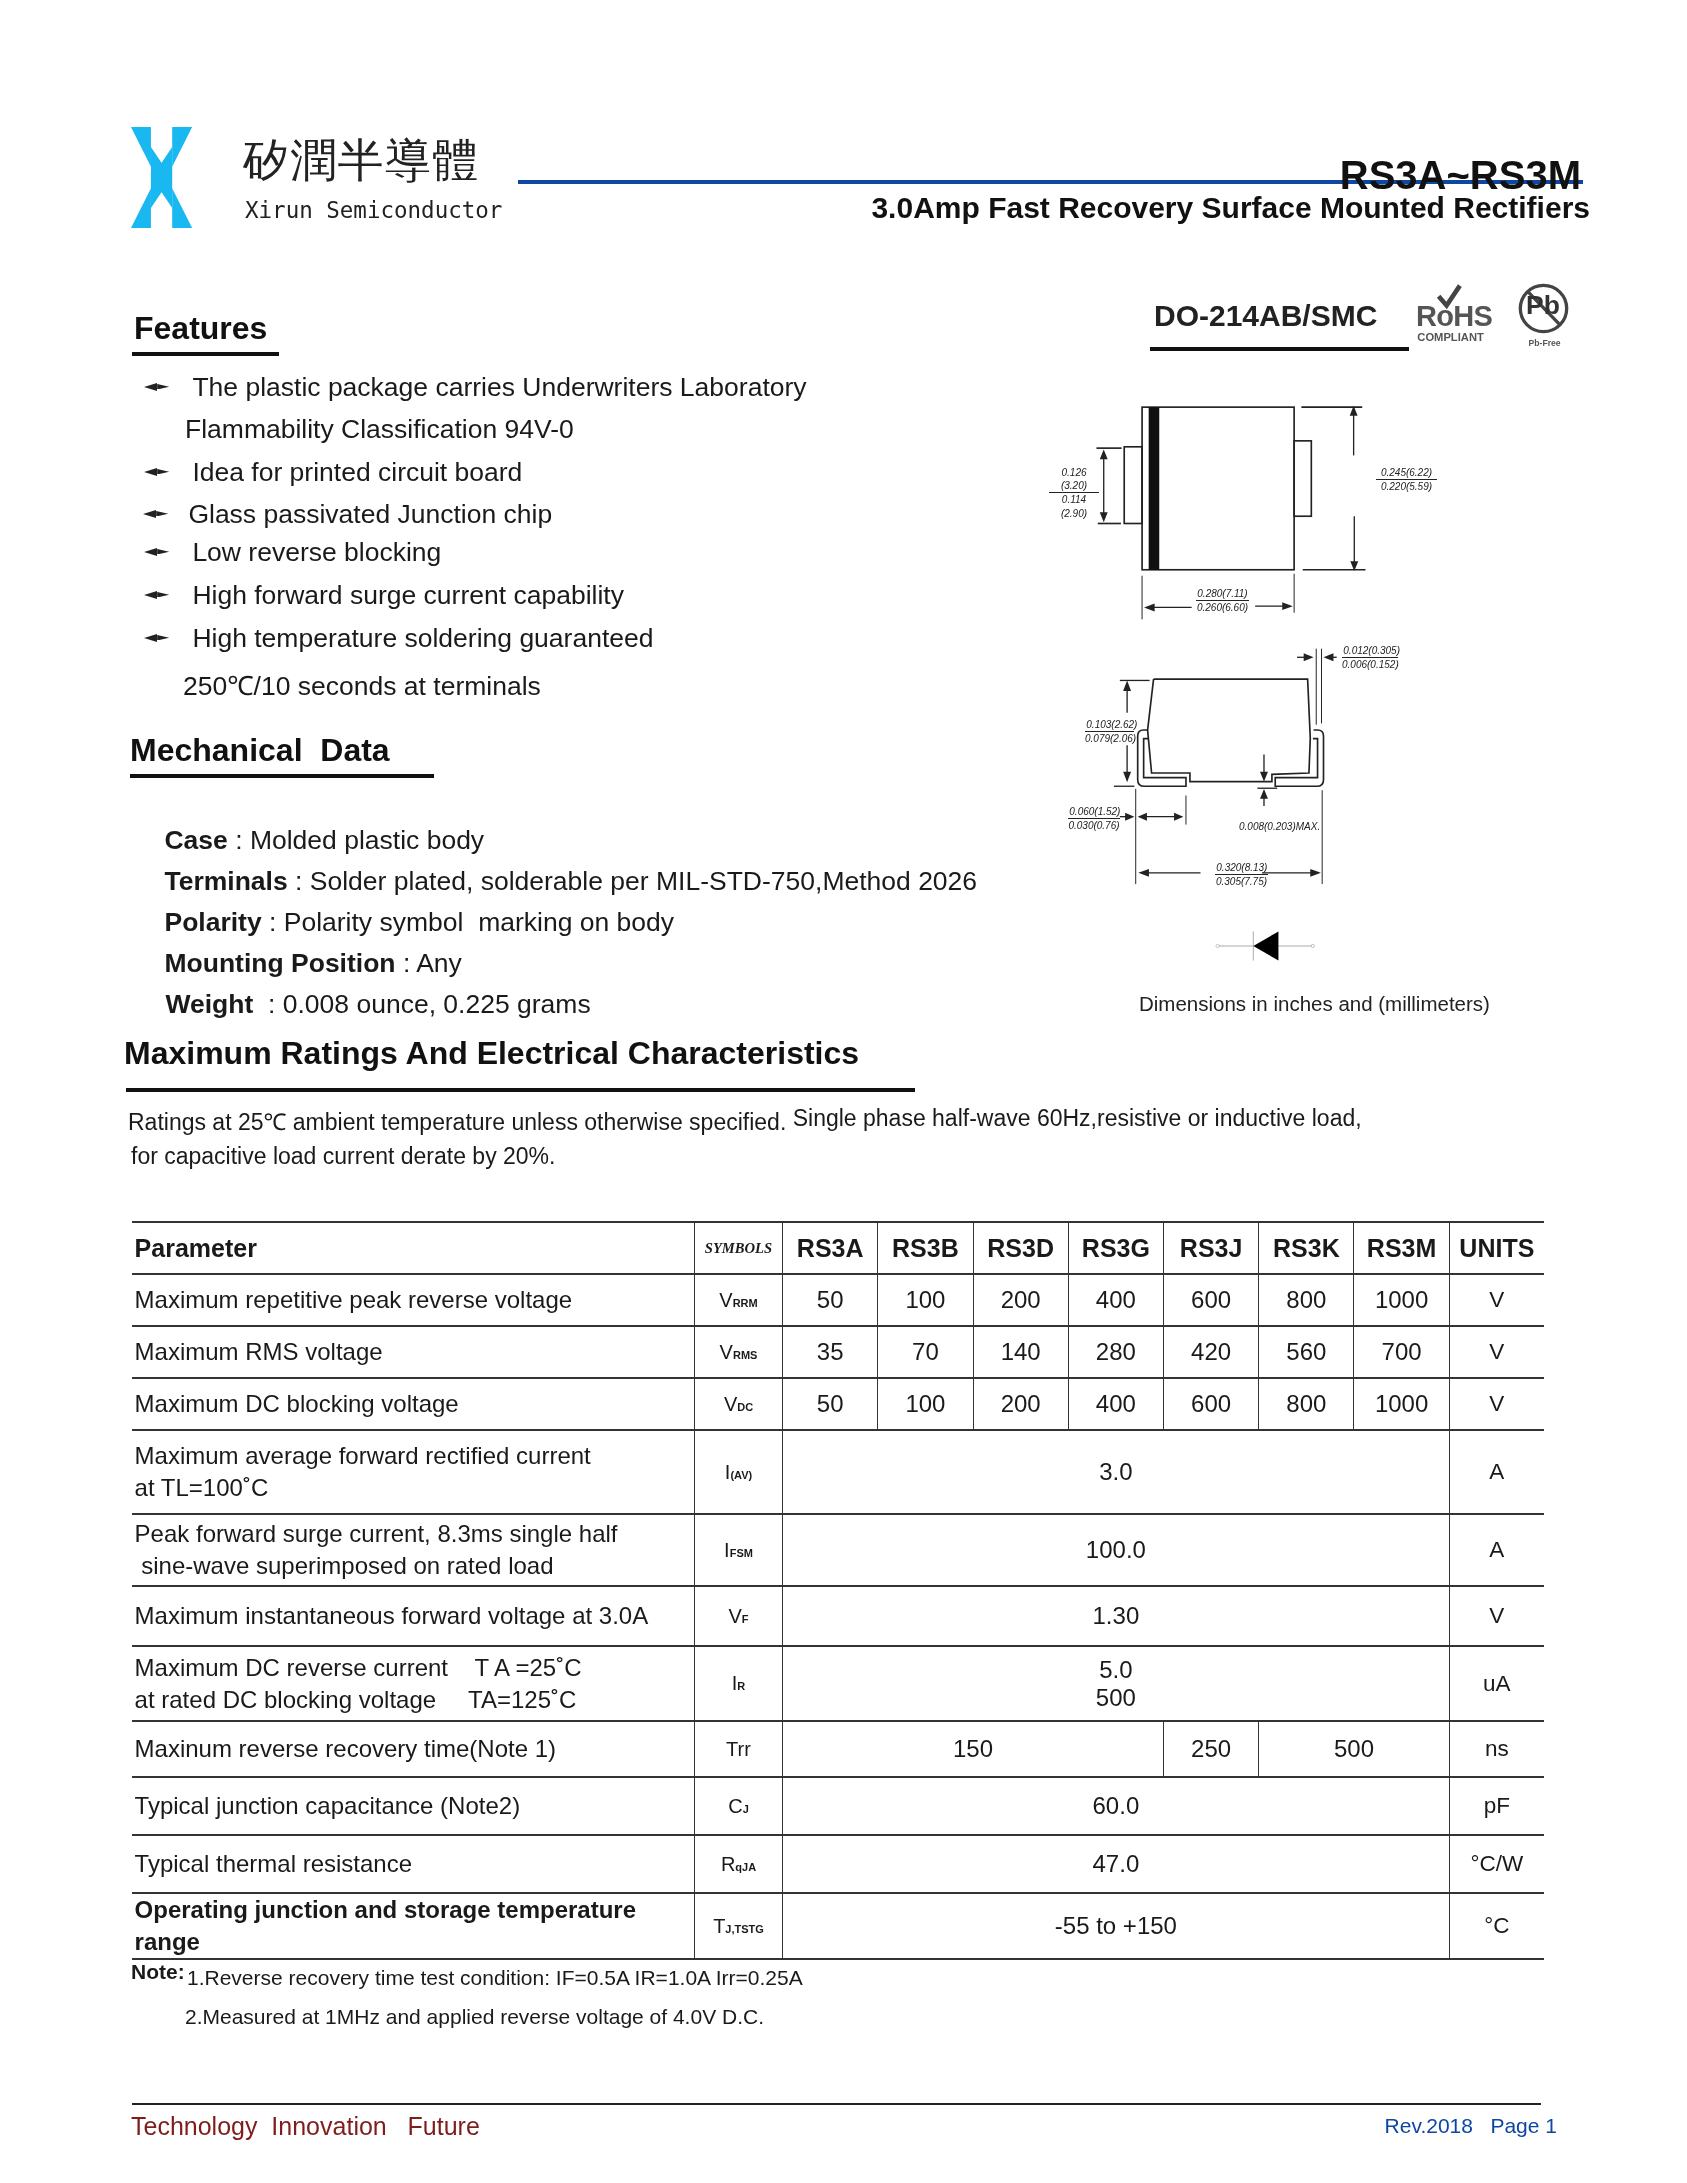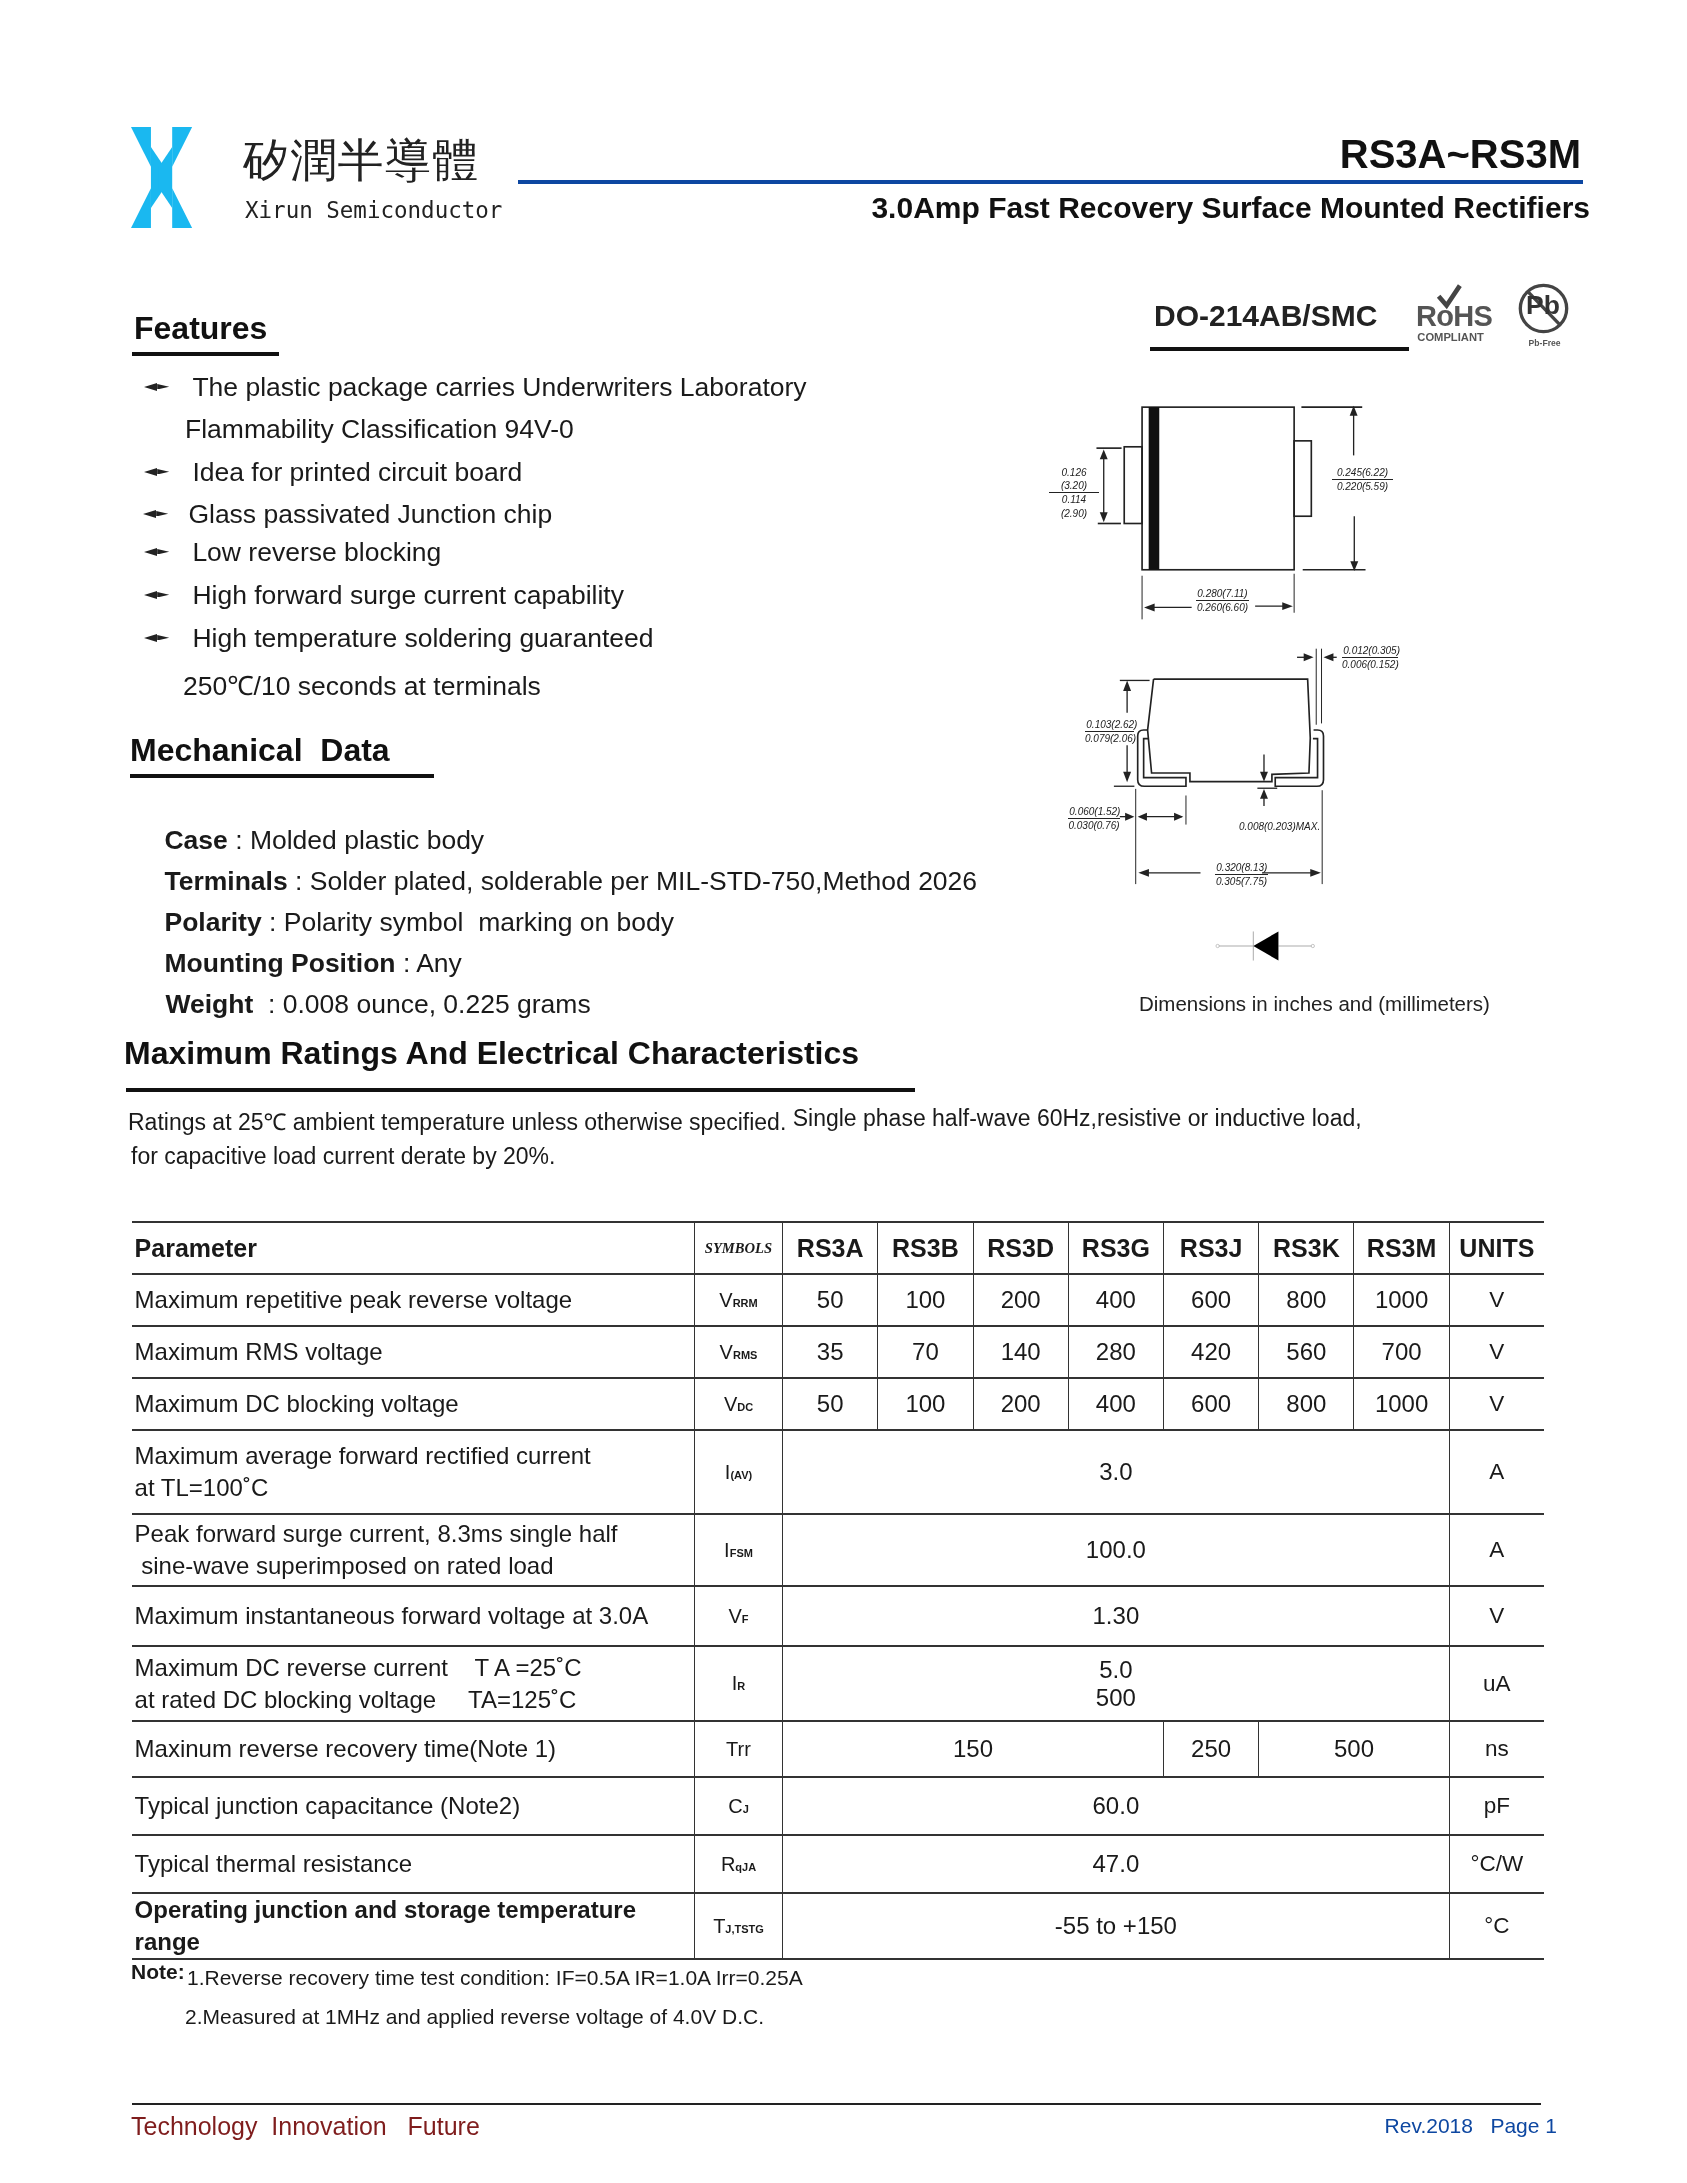--- a/index.html
+++ b/index.html
@@ -3,21 +3,21 @@
 <meta charset="utf-8">
 <style>
   html, body { margin:0; padding:0; background:#ffffff; }
   body { width:1687px; height:2183px; position:relative; overflow:hidden;
          font-family:"Liberation Sans", sans-serif; color:#1a1a1a; }
   .abs { position:absolute; }
   
   .logo-cn { font-family:"DejaVu Sans", sans-serif; font-size:46px; color:#222; letter-spacing:1.3px; }
   .logo-en { font-family:"DejaVu Sans Mono", monospace; font-size:22.5px; color:#222; }
   .blue-rule { background:#0d47a1; height:4px; }
-  .part-title { font-weight:bold; font-size:40px; color:#111; }
+  .part-title { font-weight:bold; font-size:40px; color:#111;margin-top:21px; }
   .subtitle { font-weight:bold; font-size:30px; color:#111; }
   .section-h { font-weight:bold; font-size:32px; color:#111; }
   .rule { background:#111; height:4px; }
   .feat { font-size:26.5px; color:#1a1a1a; }
   .bullet { display:inline-block; width:0; height:0; border-top:4.6px solid transparent; border-bottom:4.6px solid transparent;
             border-right:13.2px solid #222; position:relative; margin-right:0; }
   .bullet:after { content:""; position:absolute; left:13.2px; top:-2.6px; width:12px; height:5.3px; background:#222;
                   clip-path:polygon(0 0,100% 50%,0 100%); }
   .mech { font-size:26.5px; }
   .mech b { font-weight:bold; }
@@ -154,21 +154,21 @@
     <polygon points="497,33 491,48 503,48"></polygon>
       <polygon points="498,283 492,268 504,268"></polygon>
     <polygon points="180,338 196,332 196,344"></polygon>
       <polygon points="405,336 389,330 389,342"></polygon>
   </g>
 </svg>
 <div class="abs dim" style="left:1049px;top:466px;width:50px;">
   <span class="num">0.126 (3.20)</span>
   <span>0.114 (2.90)</span>
 </div>
-<div class="abs dim" style="left:1332px;top:466px;width:61px;">
+<div class="abs dim" style="left:1376px;top:466px;width:61px;">
   <span class="num">0.245(6.22)</span>
   <span>0.220(5.59)</span>
 </div>
 <div class="abs dim" style="left:1196px;top:587px;width:53px;">
   <span class="num">0.280(7.11)</span>
   <span>0.260(6.60)</span>
 </div>
 
 <svg class="abs" style="left:1059px;top:622px;" width="529" height="265" viewBox="0 0 800 400">
   <g stroke="#222" fill="none" stroke-width="2.5">

